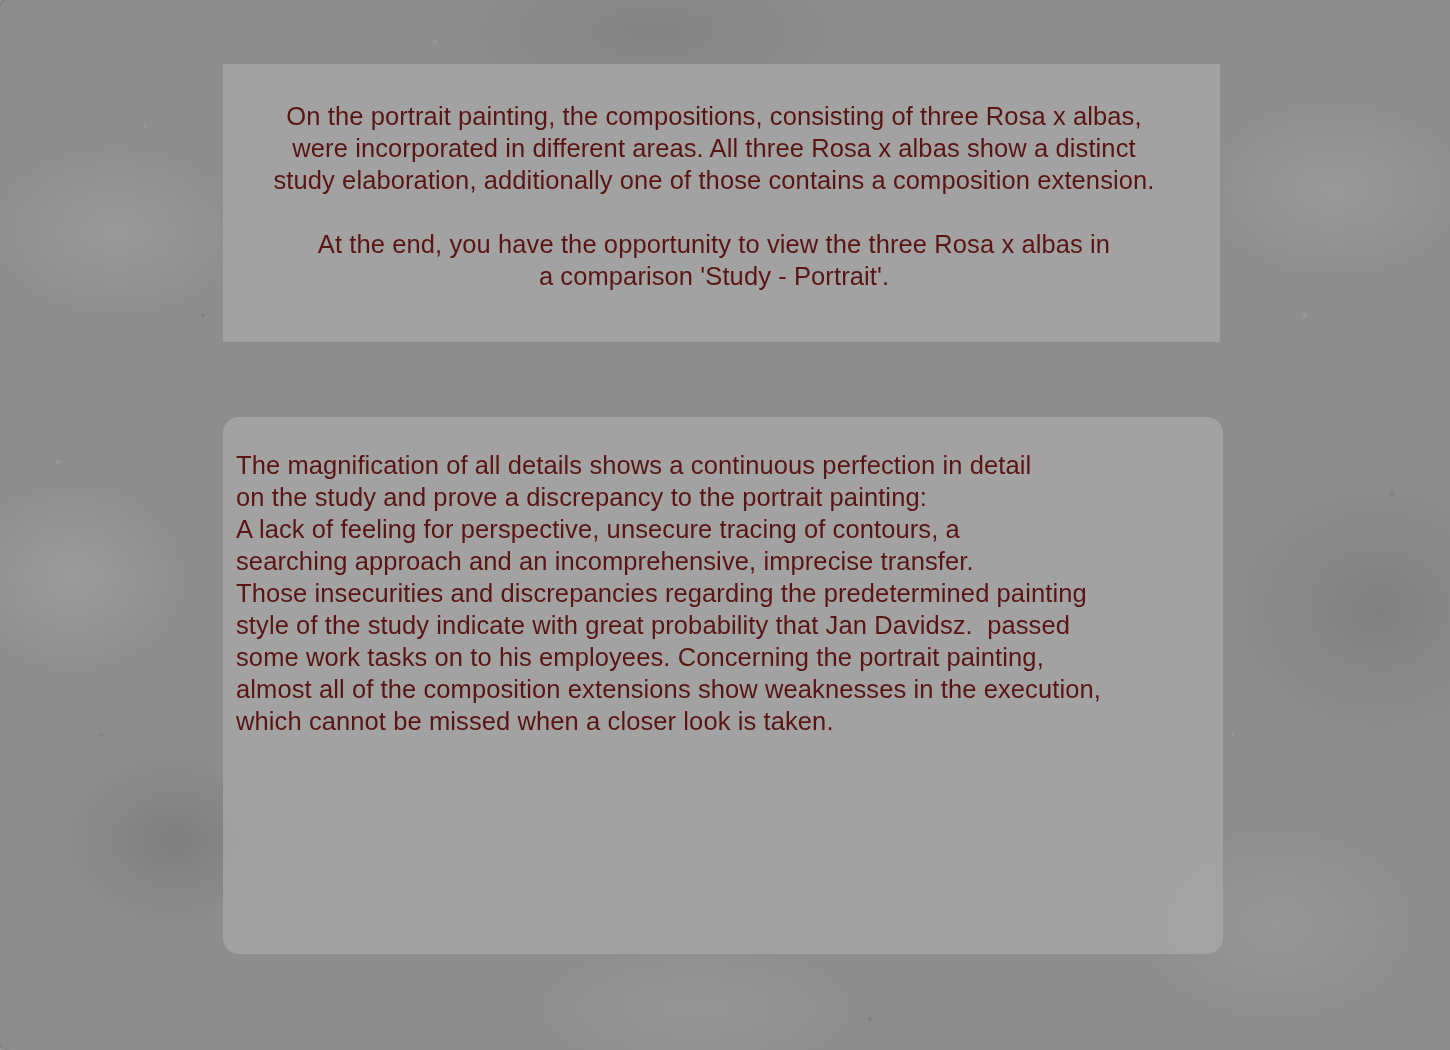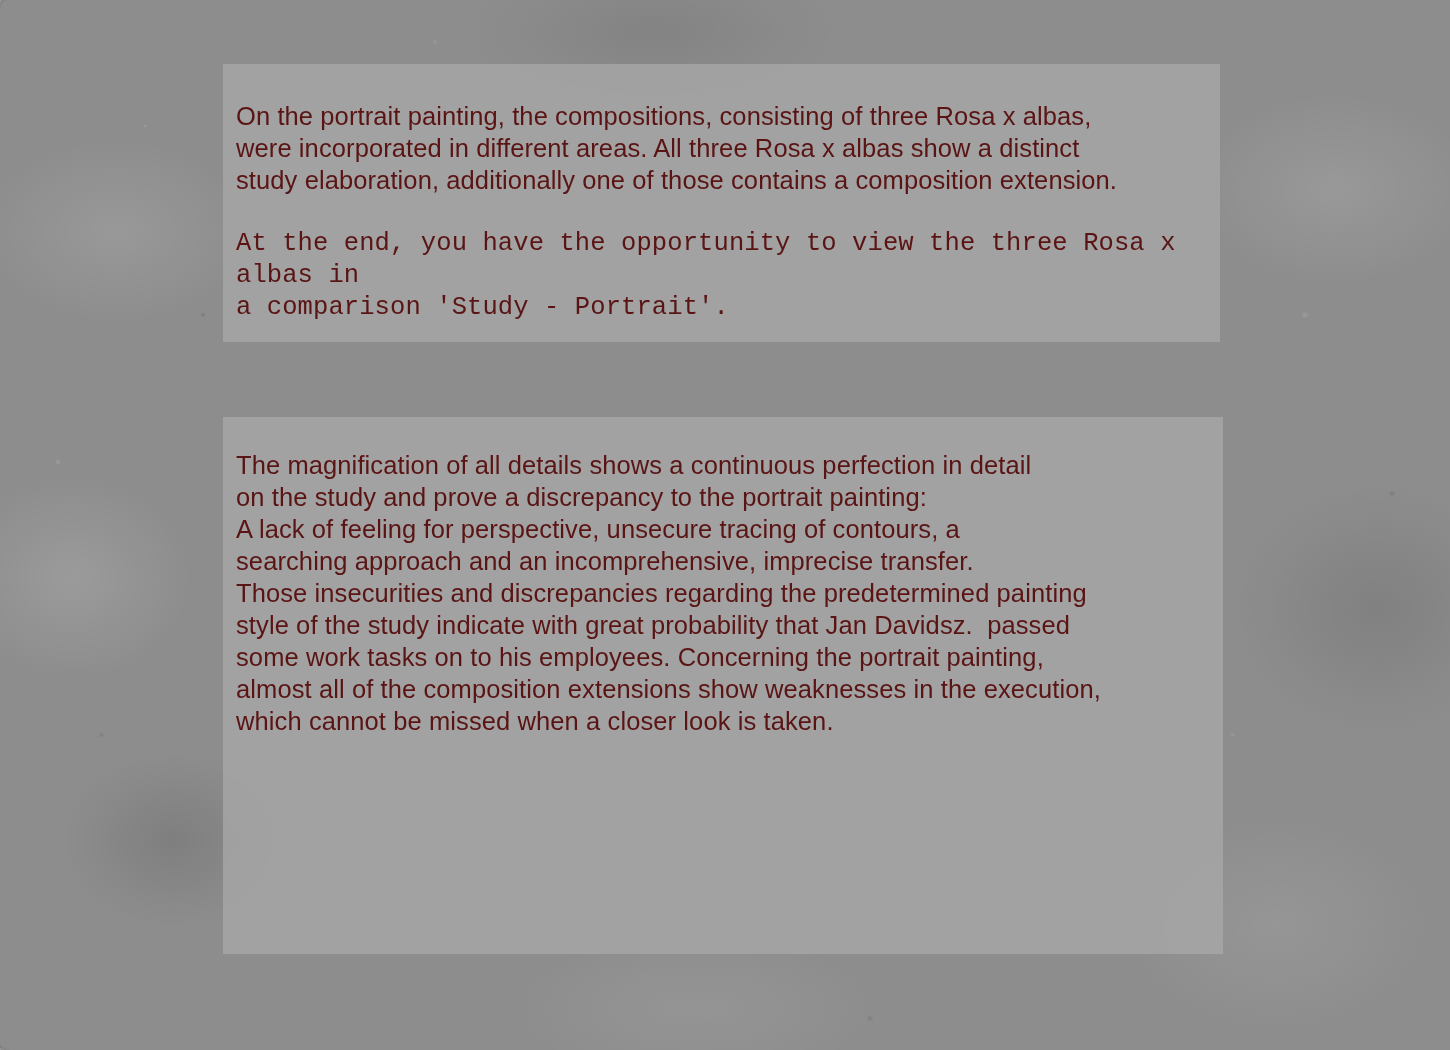--- a/index.html
+++ b/index.html
@@ -56,40 +56,41 @@
     position: absolute;
     background: rgba(168,168,168,0.78);
     box-sizing: border-box;
   }
   #panel-top {
     left: 223px;
     top: 64px;
     width: 997px;
     height: 278px;
     padding: 36px 28px 0 13px;
+    text-align: center;
   }
   #panel-bottom {
     left: 223px;
     top: 417px;
     width: 1000px;
     height: 537px;
     padding: 32px 28px 0 13px;
+    border-radius: 16px;
   }
 
   .para {
     color: #5a1414;
     font-size: 25.5px;
     line-height: 32px;
     letter-spacing: 0.1px;
     white-space: pre-wrap;
     font-family: "Liberation Sans", sans-serif;
   }
   .para + .para {
     margin-top: 32px;
-    font-family: Liberation Mono, monospace;
   }
 </style>
 </head>
 <body>
 
 <div id="bg-texture"></div>
 
 <div class="panel" id="panel-top">
   <div class="para">On the portrait painting, the compositions, consisting of three Rosa x albas,
 were incorporated in different areas. All three Rosa x albas show a distinct

